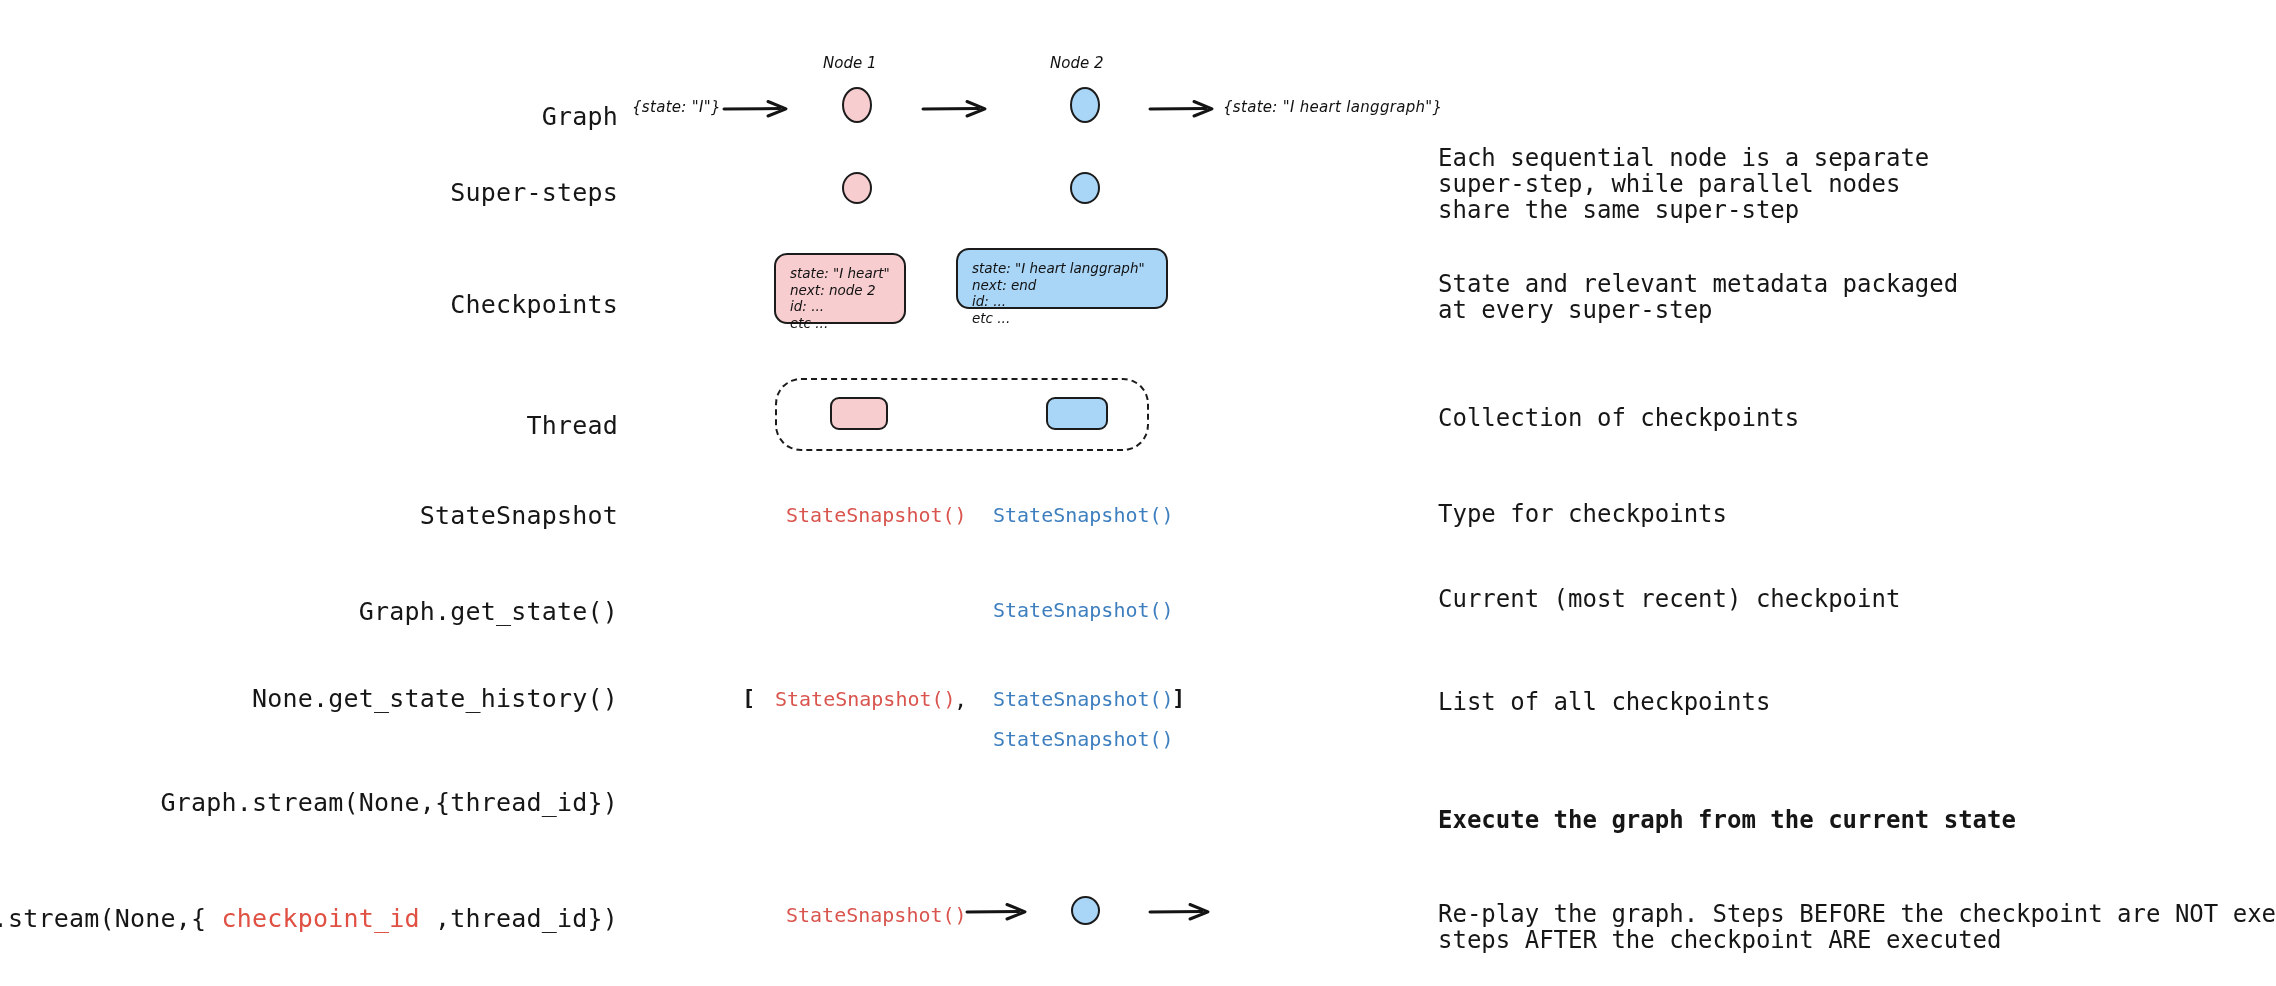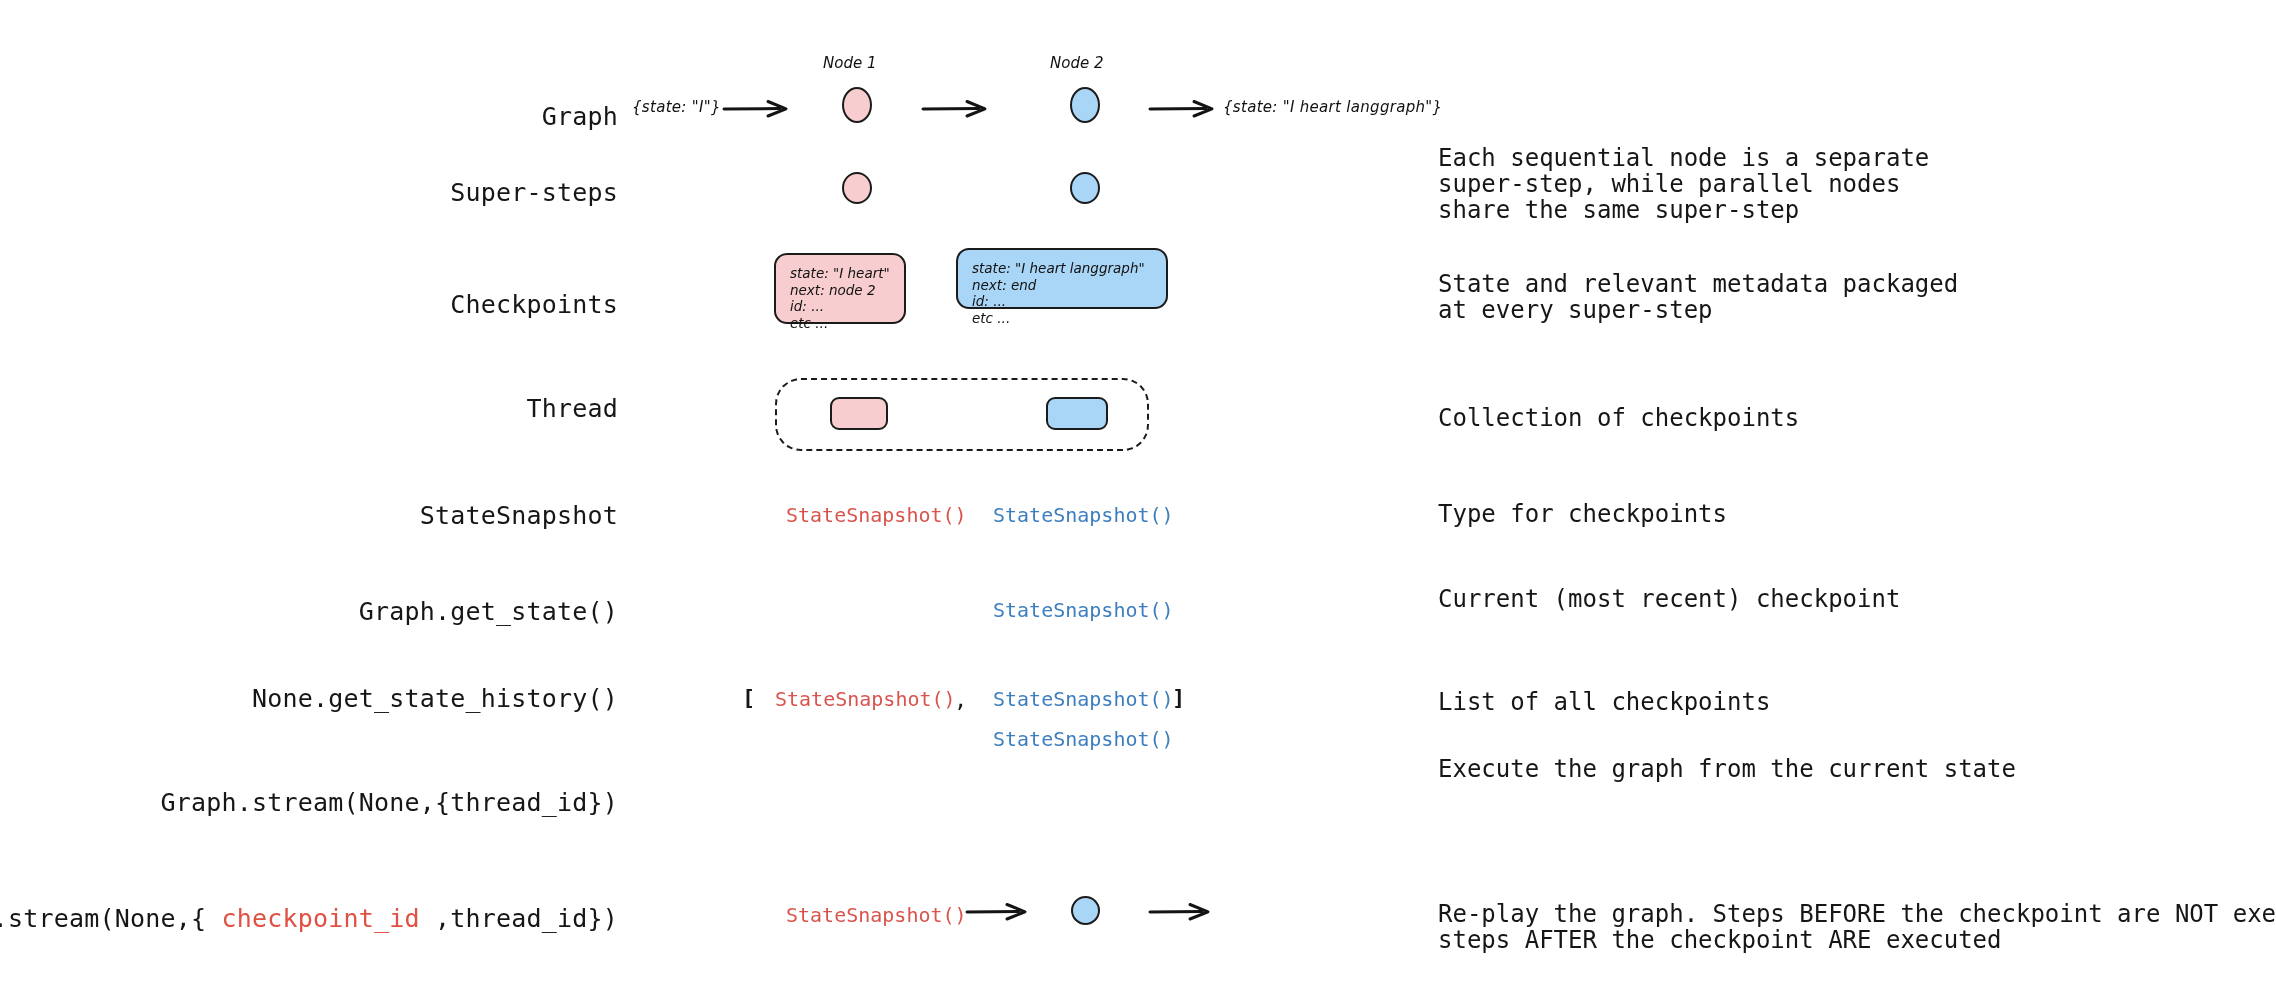--- a/index.html
+++ b/index.html
@@ -162,21 +162,21 @@
 </style>
 </head>
 <body>
 
 <div id="canvas">
 
   <div class="label-col">
     <div class="row-label" style="top:104px;">Graph</div>
     <div class="row-label" style="top:180px;">Super-steps</div>
     <div class="row-label" style="top:292px;">Checkpoints</div>
-    <div class="row-label" style="top:396px;">Thread</div>
+    <div class="row-label" style="top:413px;">Thread</div>
     <div class="row-label" style="top:503px;">StateSnapshot</div>
     <div class="row-label" style="top:599px;">Graph.get_state()</div>
     <div class="row-label" style="top:686px;">None.get_state_history()</div>
     <div class="row-label" style="top:790px;">Graph.stream(None,{thread_id})</div>
     <div class="row-label" style="top:906px;"><span>Graph.stream(None,{ </span><span class="tok-red">checkpoint_id</span><span> ,thread_id})</span></div>
   </div>
 
   <div class="mid">
 
     <div class="node-label" style="left:205px; top:54px;">Node 1</div>
@@ -259,18 +259,18 @@
   <div class="desc-col">
     <div class="desc" style="top:145px;">Each sequential node is a separate
 super-step, while parallel nodes
 share the same super-step</div>
     <div class="desc" style="top:271px;">State and relevant metadata packaged
 at every super-step</div>
     <div class="desc" style="top:405px;">Collection of checkpoints</div>
     <div class="desc" style="top:501px;">Type for checkpoints</div>
     <div class="desc" style="top:586px;">Current (most recent) checkpoint</div>
     <div class="desc" style="top:689px;">List of all checkpoints</div>
-    <div class="desc" style="top:756px;">Execute the graph from the current state</div>
+    <div class="desc" style="top:807px;font-weight:bold;">Execute the graph from the current state</div>
     <div class="desc" style="top:901px;">Re-play the graph. Steps BEFORE the checkpoint are NOT executed,
 steps AFTER the checkpoint ARE executed</div>
   </div>
 
 </div>
 
 </body></html>

